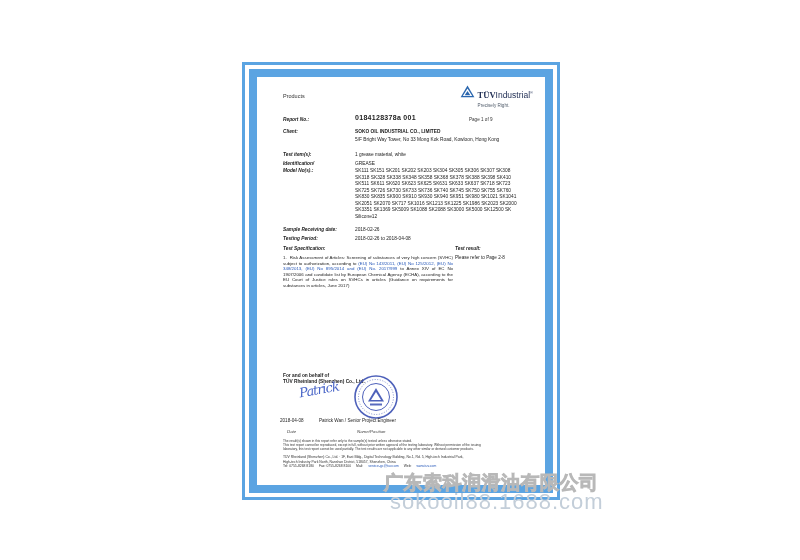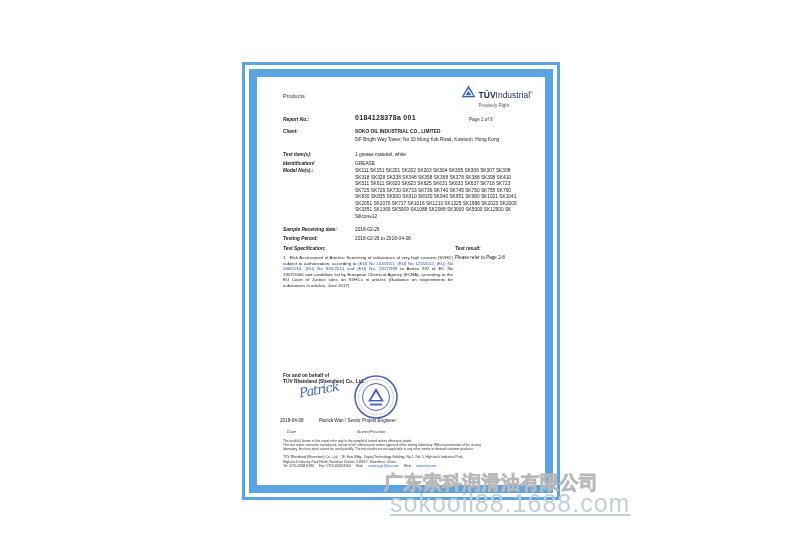--- a/index.html
+++ b/index.html
@@ -10,21 +10,21 @@
   
   .cert{position:absolute;left:242px;top:62px;width:318px;height:438px;
         box-sizing:border-box;border:3px solid #5ba4e2;background:#fff;z-index:1;}
   .cert-inner{position:absolute;inset:4px;border:8px solid #5ba4e2;background:#fff;}
   .doc{position:absolute;inset:0;background:#fff;color:#222;}
 
   
   #products{position:absolute;left:26px;top:16px;font-size:5.5px;color:#333;}
   .logo{position:absolute;right:12px;top:7px;display:flex;align-items:flex-start;gap:3px;}
   .logo .brand{font-size:8.5px;color:#1f2d53;line-height:9px;white-space:nowrap;}
-  .logo .brand b{font-weight:bold;}
+  .logo .brand b{font-weight:bold;font-family:Liberation Serif, serif;}
   .logo .reg{font-size:4px;vertical-align:super;}
   .logo .tagline{font-size:4.6px;color:#55606e;margin-top:1px;}
 
   
   .lbl{position:absolute;left:26px;width:70px;font-size:4.8px;font-weight:bold;
        font-style:italic;color:#222;line-height:6.5px;}
   .val{position:absolute;left:98px;font-size:4.8px;color:#222;line-height:6.5px;}
   .val.big{font-size:7px;font-weight:bold;letter-spacing:.3px;}
   .val.bold{font-weight:bold;}
   #page-ind{position:absolute;left:212px;top:40px;font-size:4.6px;color:#333;}
@@ -54,22 +54,22 @@
   #disclaimer{position:absolute;left:26px;top:362px;width:240px;font-size:3.2px;
               line-height:4.2px;color:#333;}
   #footer{position:absolute;left:26px;top:378px;width:250px;font-size:3.4px;
           line-height:4.6px;color:#333;}
   #footer .contact span{margin-right:4px;}
   #footer a,.linkish{color:#2456b8;text-decoration:none;}
 
   
   #wm-cn{position:absolute;left:384px;top:452px;z-index:3;font-size:19px;font-weight:bold;
          color:#d9d9d9;-webkit-text-stroke:0.8px #b8b8b8;letter-spacing:0.5px;white-space:nowrap;margin-top:18px;}
-  #wm-site{position:absolute;left:390px;top:489px;z-index:3;font-size:25px;
-           color:#c3ced9;letter-spacing:1px;white-space:nowrap;text-decoration:underline;}
+  #wm-site{position:absolute;left:390px;top:489px;z-index:3;font-size:22px;
+           color:#c3ced9;letter-spacing:1px;white-space:nowrap;}
 </style>
 </head>
 <body>
 
 <div id="canvas">
 
   <div class="cert">
     <div class="cert-inner">
       <div class="doc">
 

